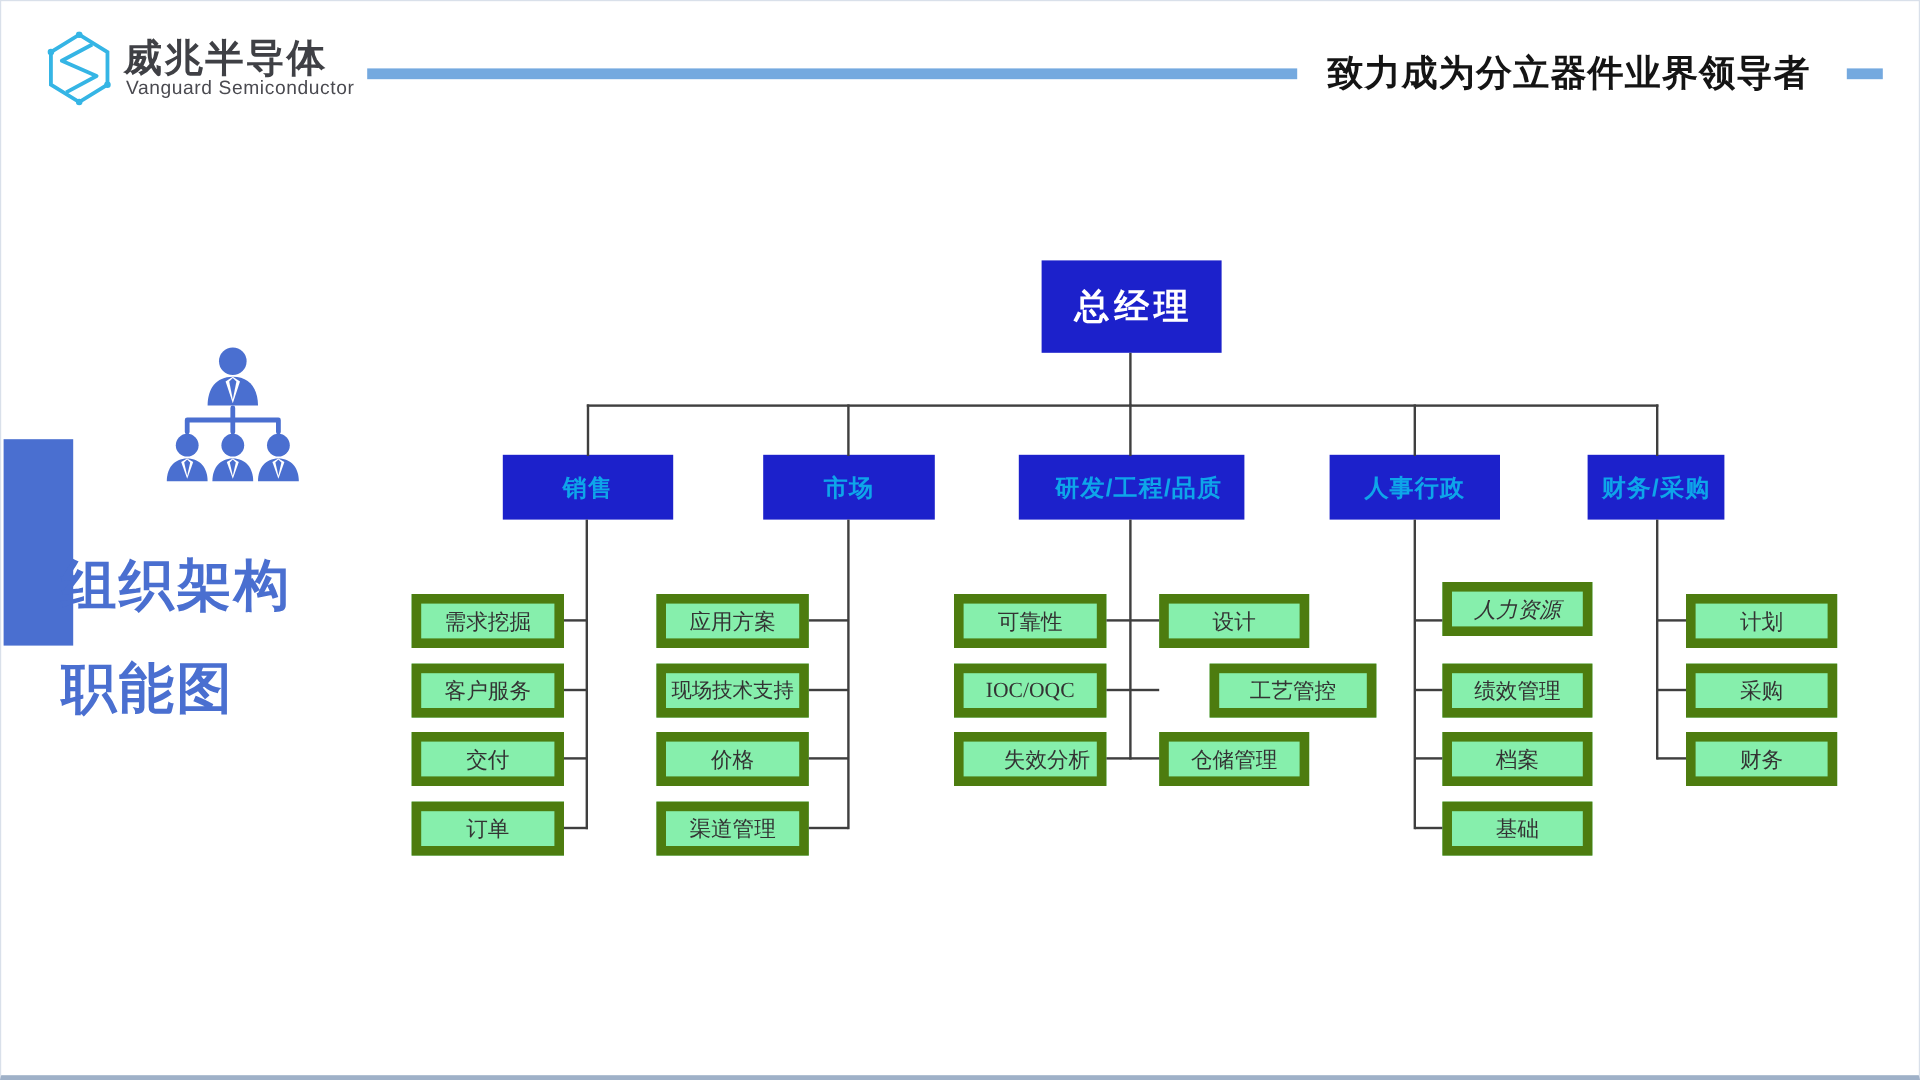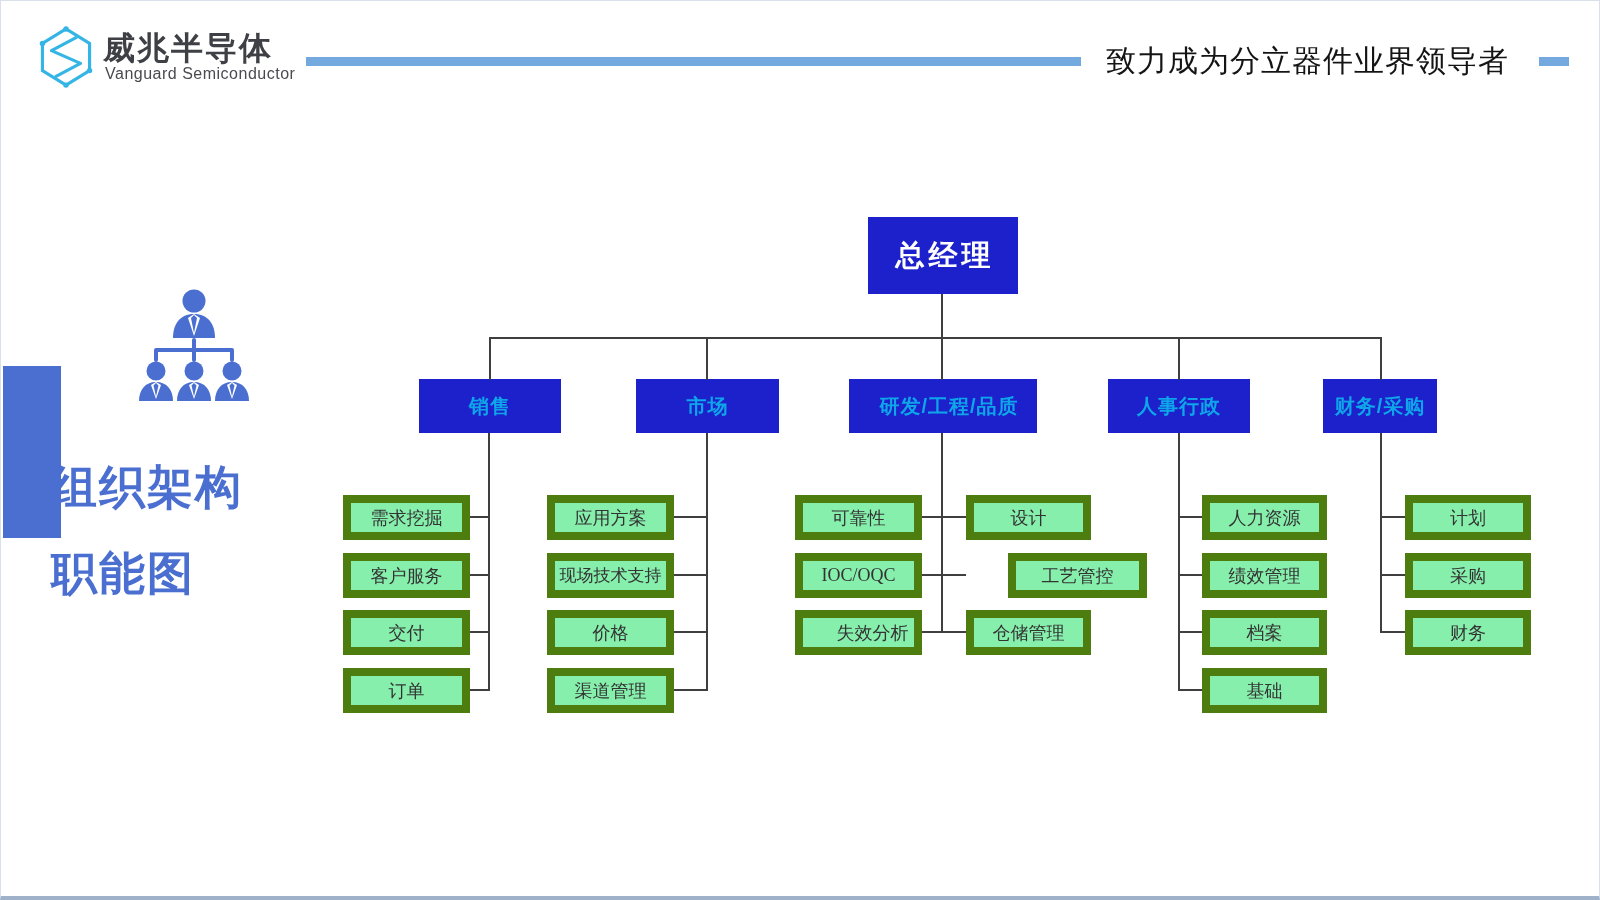--- a/index.html
+++ b/index.html
@@ -15,21 +15,21 @@
     color:#3f4045; letter-spacing:2px; white-space:nowrap;
   }
   .company-en {
     position:absolute; left:104px; top:64px; font-size:16px; color:#4a4a50;
     letter-spacing:0.5px; white-space:nowrap;
   }
   .header-line { position:absolute; left:305px; top:56px; width:775px; height:9px; background:#74a9df; }
   .header-dash { position:absolute; left:1538px; top:56px; width:30px; height:9px; background:#74a9df; }
   .slogan {
     position:absolute; left:1105px; top:40px; font-size:30px; color:#141414;
-    font-weight:400; letter-spacing:1px; white-space:nowrap;
+    font-weight:700; letter-spacing:1px; white-space:nowrap;
   }
   
   .side-rect { position:absolute; left:2px; top:365px; width:58px; height:172px; background:#4a6fd0; }
   .org-people { position:absolute; left:133px; top:287px; width:120px; height:124px; }
   .side-title { position:absolute; left:50px; width:280px; text-align:left;
     font-size:46px; font-weight:700; color:#4a6fd0; letter-spacing:2px; white-space:nowrap; }
   .side-title.t1 { top:456px; }
   .side-title.t2 { top:542px; }
   
   .box-root {
@@ -114,21 +114,21 @@
   <div class="box-sub" style="left:546px;top:667px;">渠道管理</div>
 
   <div class="box-sub" style="left:794px;top:494px;">可靠性</div>
   <div class="box-sub" style="left:794px;top:552px;font-family:Liberation Serif, serif;">IOC/OQC</div>
   <div class="box-sub" style="left:794px;top:609px;padding-left:28px;">失效分析</div>
 
   <div class="box-sub" style="left:965px;top:494px;width:125px;">设计</div>
   <div class="box-sub" style="left:1007px;top:552px;width:139px;">工艺管控</div>
   <div class="box-sub" style="left:965px;top:609px;width:125px;">仓储管理</div>
 
-  <div class="box-sub" style="left:1201px;top:494px;width:125px;">人力资源</div>
+  <div class="box-sub" style="left:1201px;top:484px;width:125px;font-style:italic;">人力资源</div>
   <div class="box-sub" style="left:1201px;top:552px;width:125px;">绩效管理</div>
   <div class="box-sub" style="left:1201px;top:609px;width:125px;">档案</div>
   <div class="box-sub" style="left:1201px;top:667px;width:125px;">基础</div>
 
   <div class="box-sub" style="left:1404px;top:494px;width:126px;">计划</div>
   <div class="box-sub" style="left:1404px;top:552px;width:126px;">采购</div>
   <div class="box-sub" style="left:1404px;top:609px;width:126px;">财务</div>
 
   <div class="conn" style="left:940px;top:293px;width:2px;height:44px;"></div>
   <div class="conn" style="left:488px;top:336px;width:893px;height:2px;"></div>

